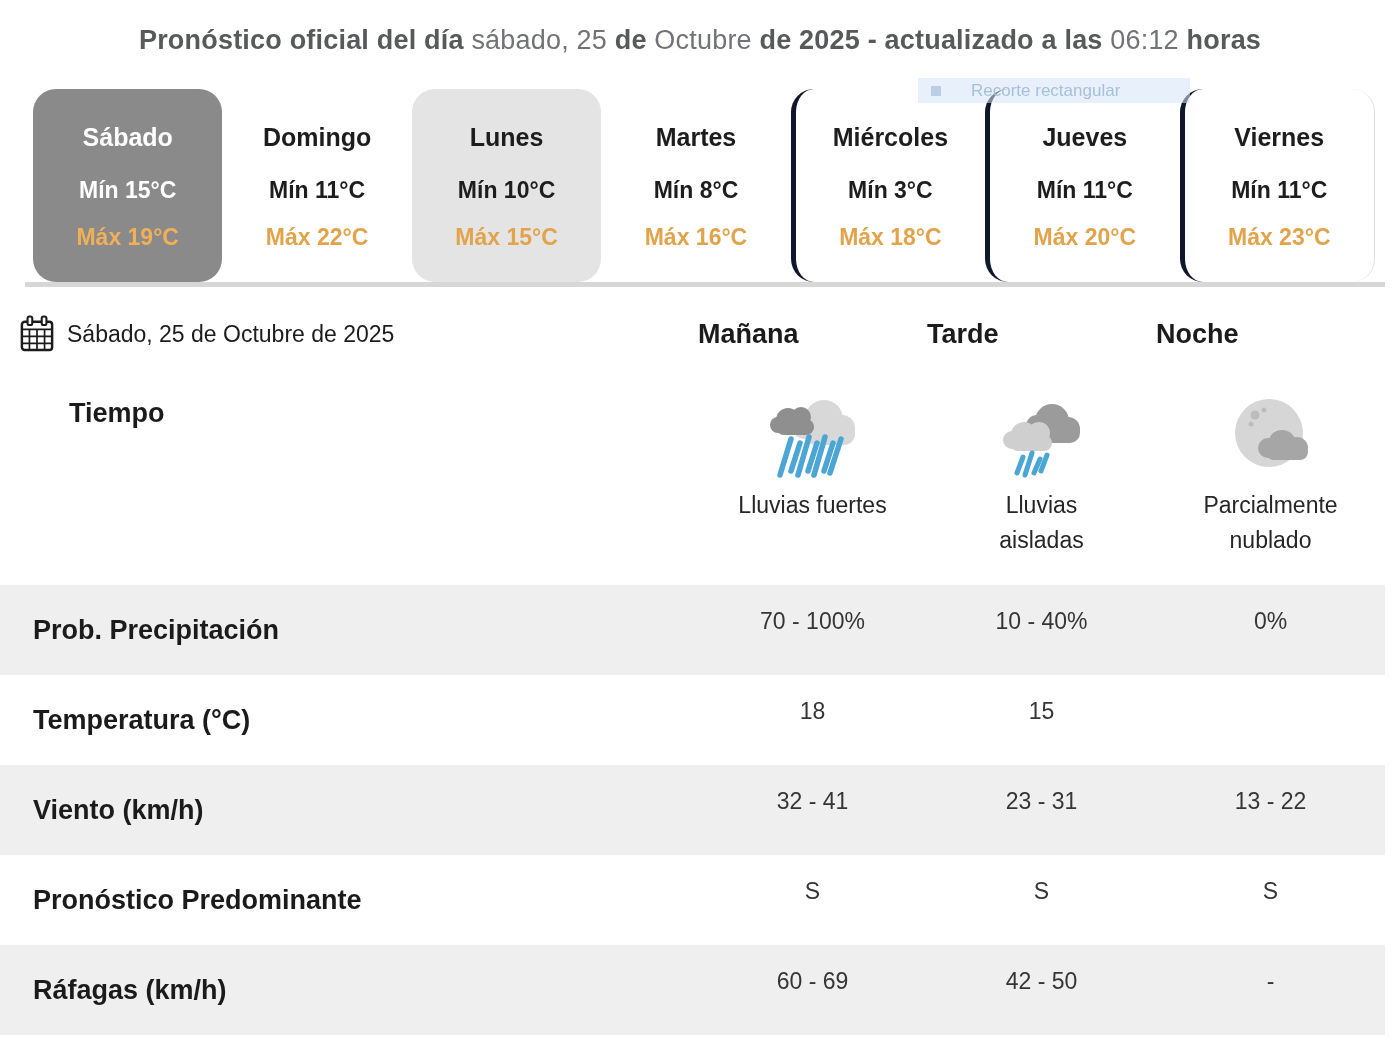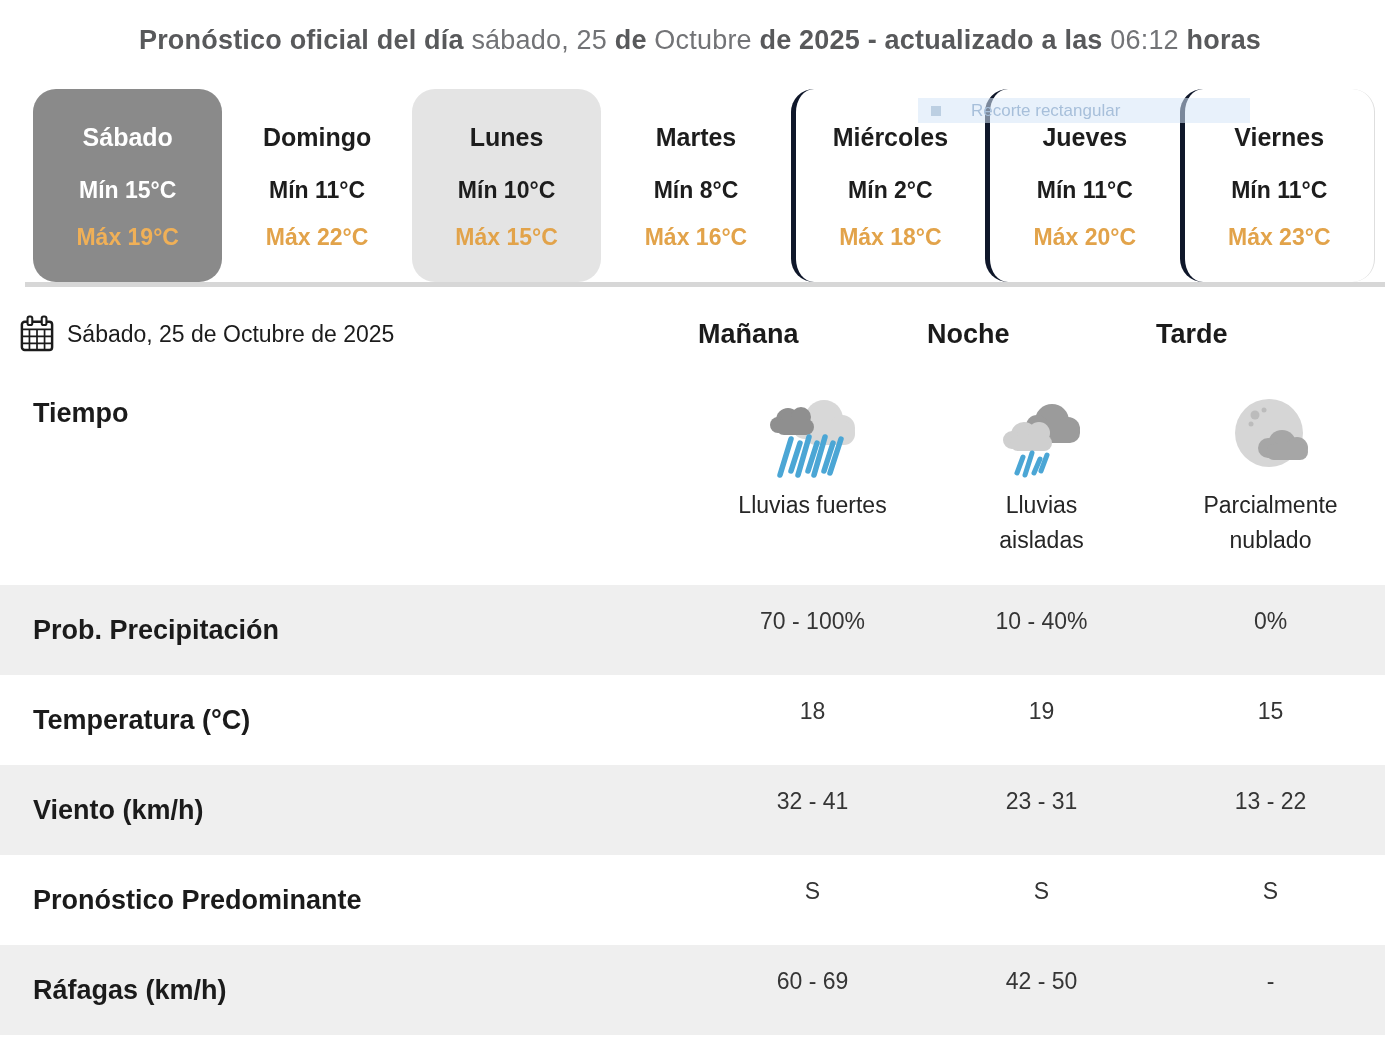--- a/index.html
+++ b/index.html
@@ -7,22 +7,22 @@
     width:1400px;height:1060px;background:#ffffff;position:relative;overflow:hidden;
     font-family:"Liberation Sans", sans-serif;color:#1e1e1e;
     -webkit-font-smoothing:antialiased;
   }
   
   .title{padding-top:25px;text-align:center;font-size:27px;line-height:31px;letter-spacing:.2px;}
   .title .b{font-weight:700;color:#58595b;}
   .title .r{font-weight:400;color:#727376;}
   
   .snip-overlay{
-    position:absolute;left:918px;top:78px;width:332px;height:25px;z-index:5;
-    background:rgba(213,229,247,.55);display:flex;align-items:center;box-sizing:border-box;padding-left:13px;margin-top:20px;
+    position:absolute;left:918px;top:78px;width:272px;height:25px;z-index:5;
+    background:rgba(213,229,247,.55);display:flex;align-items:center;box-sizing:border-box;padding-left:13px;
   }
   .snip-overlay .sq{width:10px;height:10px;background:#bccfe2;margin-right:30px;}
   .snip-overlay .lbl{font-size:17px;color:#a7bfda;}
   
   .week{display:flex;margin:33px 25px 0 33px;height:193px;position:relative;}
   .day-col{
     flex:1;box-sizing:border-box;display:flex;flex-direction:column;align-items:center;
     padding-top:34px;text-align:center;cursor:pointer;border-radius:23px;
   }
   .day-name{font-size:25px;font-weight:700;line-height:28px;margin-bottom:26px;color:#1d1d1d;}
@@ -36,21 +36,21 @@
   .day-col.b-right{border-right:1px solid #dedede;}
   
   .divider{height:5px;background:#d7d7d7;margin:0 15px 0 25px;}
   
   .detail-header{display:flex;align-items:center;height:86px;margin-right:15px;}
   .date-cell{flex:1;display:flex;align-items:center;padding-left:20px;transform:translateY(4px);}
   .date-cell svg{margin-right:13px;flex:none;}
   .date-text{font-size:23px;color:#1c1c1c;}
   .rgrid{width:687px;flex:none;display:grid;grid-template-columns:1fr 1fr 1fr;}
   .period{text-align:left;font-size:27px;font-weight:700;color:#1b1b1b;transform:translateY(4px);}
-  .weather-row{display:flex;height:212px;margin-right:15px;}
+  .weather-row{display:flex;height:212px;margin-right:15px;margin-left:36px;}
   .row-label{flex:1;padding-left:33px;font-size:27px;font-weight:700;color:#1b1b1b;}
   .weather-row .row-label{padding-top:25px;}
   .weather-cell{text-align:center;padding-top:20px;}
   .caption{font-size:23px;line-height:35px;white-space:pre-line;color:#262626;margin-top:3px;}
   .data-row{display:flex;align-items:center;height:90px;margin-right:15px;}
   .data-row.shaded{background:var(--shaded_row_bg);}
   .value{text-align:center;font-size:23px;color:#353535;transform:translateY(-9px);}
 </style>
 </head>
 <body>
@@ -82,21 +82,21 @@
       <div class="day-min">Mín 10°C</div>
       <div class="day-max">Máx 15°C</div>
     </div>
     <div class="day-col">
       <div class="day-name">Martes</div>
       <div class="day-min">Mín 8°C</div>
       <div class="day-max">Máx 16°C</div>
     </div>
     <div class="day-col b-left">
       <div class="day-name">Miércoles</div>
-      <div class="day-min">Mín 2°C</div>
+      <div class="day-min">Mín 3°C</div>
       <div class="day-max">Máx 18°C</div>
     </div>
     <div class="day-col b-left">
       <div class="day-name">Jueves</div>
       <div class="day-min">Mín 11°C</div>
       <div class="day-max">Máx 20°C</div>
     </div>
     <div class="day-col b-left b-right">
       <div class="day-name">Viernes</div>
       <div class="day-min">Mín 11°C</div>
@@ -111,22 +111,22 @@
       <svg width="34" height="38" viewBox="0 0 36 40">
         <rect x="2" y="7" width="32" height="30" rx="3" fill="none" stroke="#1b1b1b" stroke-width="2.6"></rect>
         <path d="M2 15 H34 M2 22.5 H34 M2 30 H34 M10 15 V37 M18 15 V37 M26 15 V37" stroke="#1b1b1b" stroke-width="1.8" fill="none"></path>
         <rect x="8" y="1.5" width="5" height="9" rx="2" fill="#ffffff" stroke="#1b1b1b" stroke-width="2.2"></rect>
         <rect x="23" y="1.5" width="5" height="9" rx="2" fill="#ffffff" stroke="#1b1b1b" stroke-width="2.2"></rect>
       </svg>
       <span class="date-text">Sábado, 25 de Octubre de 2025</span>
     </div>
     <div class="rgrid">
       <div class="period">Mañana</div>
+      <div class="period">Tarde</div>
       <div class="period">Noche</div>
-      <div class="period">Tarde</div>
     </div>
   </div>
 
   <div class="weather-row">
     <div class="row-label">Tiempo</div>
     <div class="rgrid">
 
       <div class="weather-cell">
         <svg width="104" height="88" viewBox="0 0 104 88">
           <g fill="#d8d8d8">
@@ -207,21 +207,20 @@
       <div class="value">70 - 100%</div>
       <div class="value">10 - 40%</div>
       <div class="value">0%</div>
     </div>
   </div>
 
   <div class="data-row">
     <div class="row-label">Temperatura (°C)</div>
     <div class="rgrid">
       <div class="value">18</div>
-      <div class="value">19</div>
       <div class="value">15</div>
     </div>
   </div>
 
   <div class="data-row shaded">
     <div class="row-label">Viento (km/h)</div>
     <div class="rgrid">
       <div class="value">32 - 41</div>
       <div class="value">23 - 31</div>
       <div class="value">13 - 22</div>

